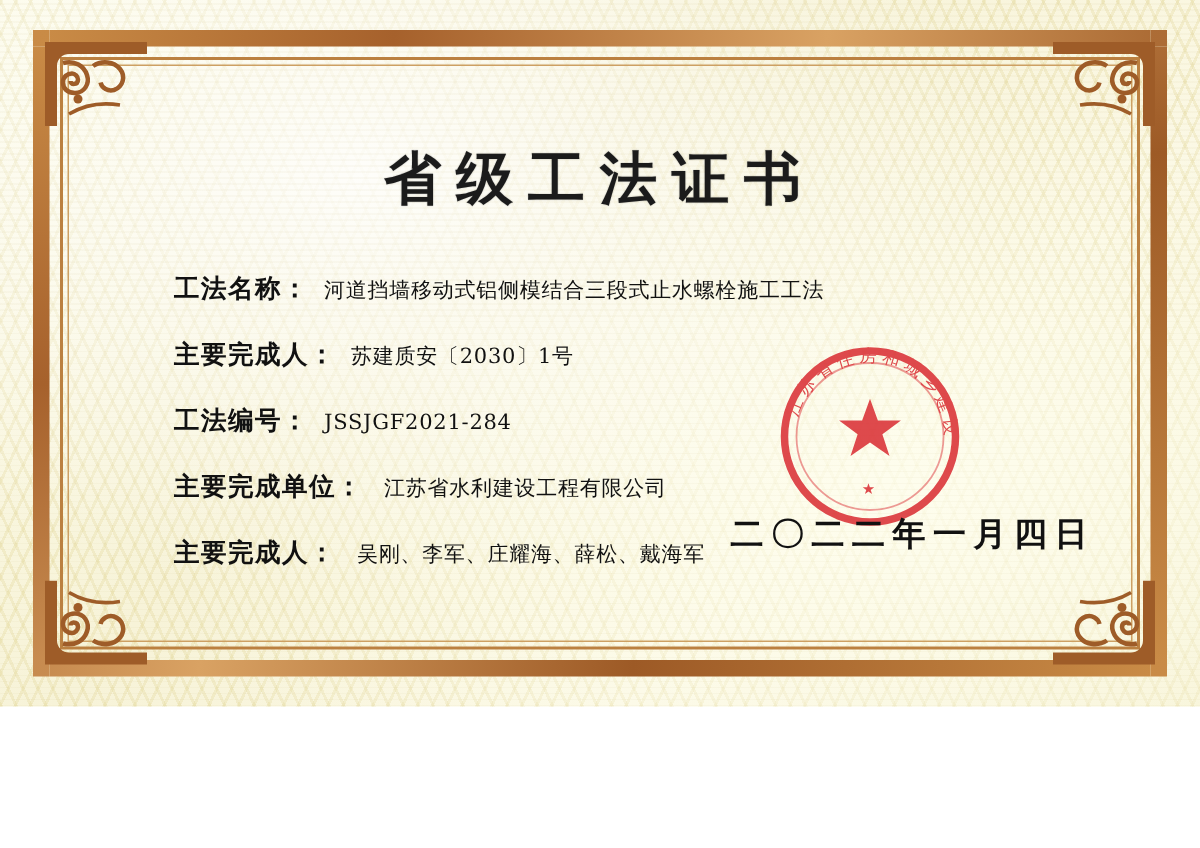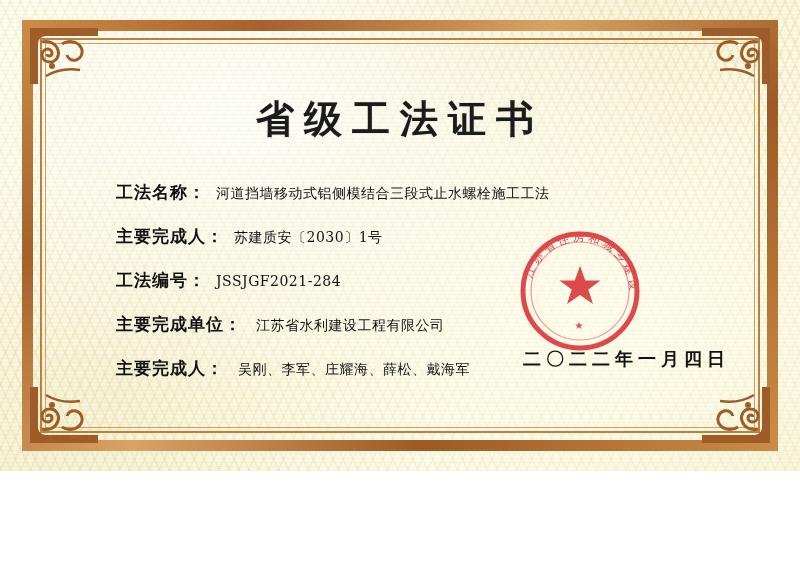--- a/index.html
+++ b/index.html
@@ -112,21 +112,21 @@
     letter-spacing: 0.5px;
     margin-left: 10px;
     white-space: nowrap;
   }
   .field-value.indent-1 { margin-left: 14px; }
 
   .date-row {
     position: absolute;
     right: 12px;
     bottom: 44px;
-    font-size: 18px;
+    font-size: 22px;
     font-weight: bold;
     letter-spacing: 5px;
     color: #111;
   }
 
   
   .seal {
     position: absolute;
     right: 96px;
     bottom: 58px;

